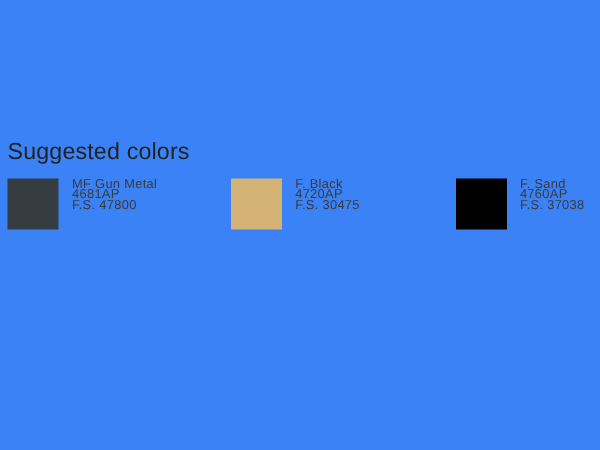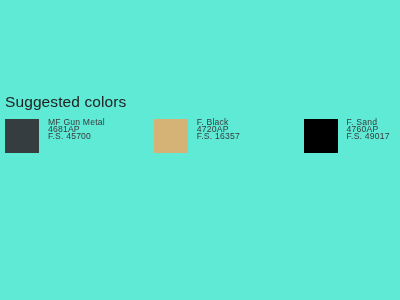--- a/index.html
+++ b/index.html
@@ -2,21 +2,21 @@
 <html><head>
 <meta charset="utf-8">
 <title>Suggested colors</title>
 <style>
   html,body{margin:0;padding:0;}
   body{
     width:400px;height:300px;background:#ffffff;overflow:hidden;
     font-family:"Liberation Sans",sans-serif;
     -webkit-font-smoothing:antialiased;
   }
-  .panel{position:absolute;left:0;top:0;width:400px;height:300px;background:#5eead4;}
+  .panel{position:absolute;left:0;top:0;width:400px;height:300px;background:#3b82f6;}
 
   .section-title{
     position:absolute;left:5px;top:93.2px;
     font-size:15.5px;line-height:17px;font-weight:400;color:#222224;letter-spacing:0.1px;
     white-space:nowrap;
   }
 
   .swatch-row{position:absolute;left:0;top:118.9px;width:372px;height:36px;}
 
   .color-item{position:absolute;top:0;height:34px;}
@@ -42,36 +42,36 @@
 
   <div class="section-title">Suggested colors</div>
 
   <div class="swatch-row">
 
     <div class="color-item c1">
       <div class="chip gunmetal" style="background: rgb(54, 61, 64);"></div>
       <div class="labels">
         <div>MF Gun Metal</div>
         <div>4681AP</div>
-        <div>F.S. 45700</div>
+        <div>F.S. 47800</div>
       </div>
     </div>
 
     <div class="color-item c2">
       <div class="chip sand" style="background: rgb(213, 179, 119);"></div>
       <div class="labels">
         <div>F. Black</div>
         <div>4720AP</div>
-        <div>F.S. 16357</div>
+        <div>F.S. 30475</div>
       </div>
     </div>
 
     <div class="color-item c3">
       <div class="chip black" style="background: rgb(0, 0, 0);"></div>
       <div class="labels">
         <div>F. Sand</div>
         <div>4760AP</div>
-        <div>F.S. 49017</div>
+        <div>F.S. 37038</div>
       </div>
     </div>
 
   </div>
 </div>
 
 </body></html>

